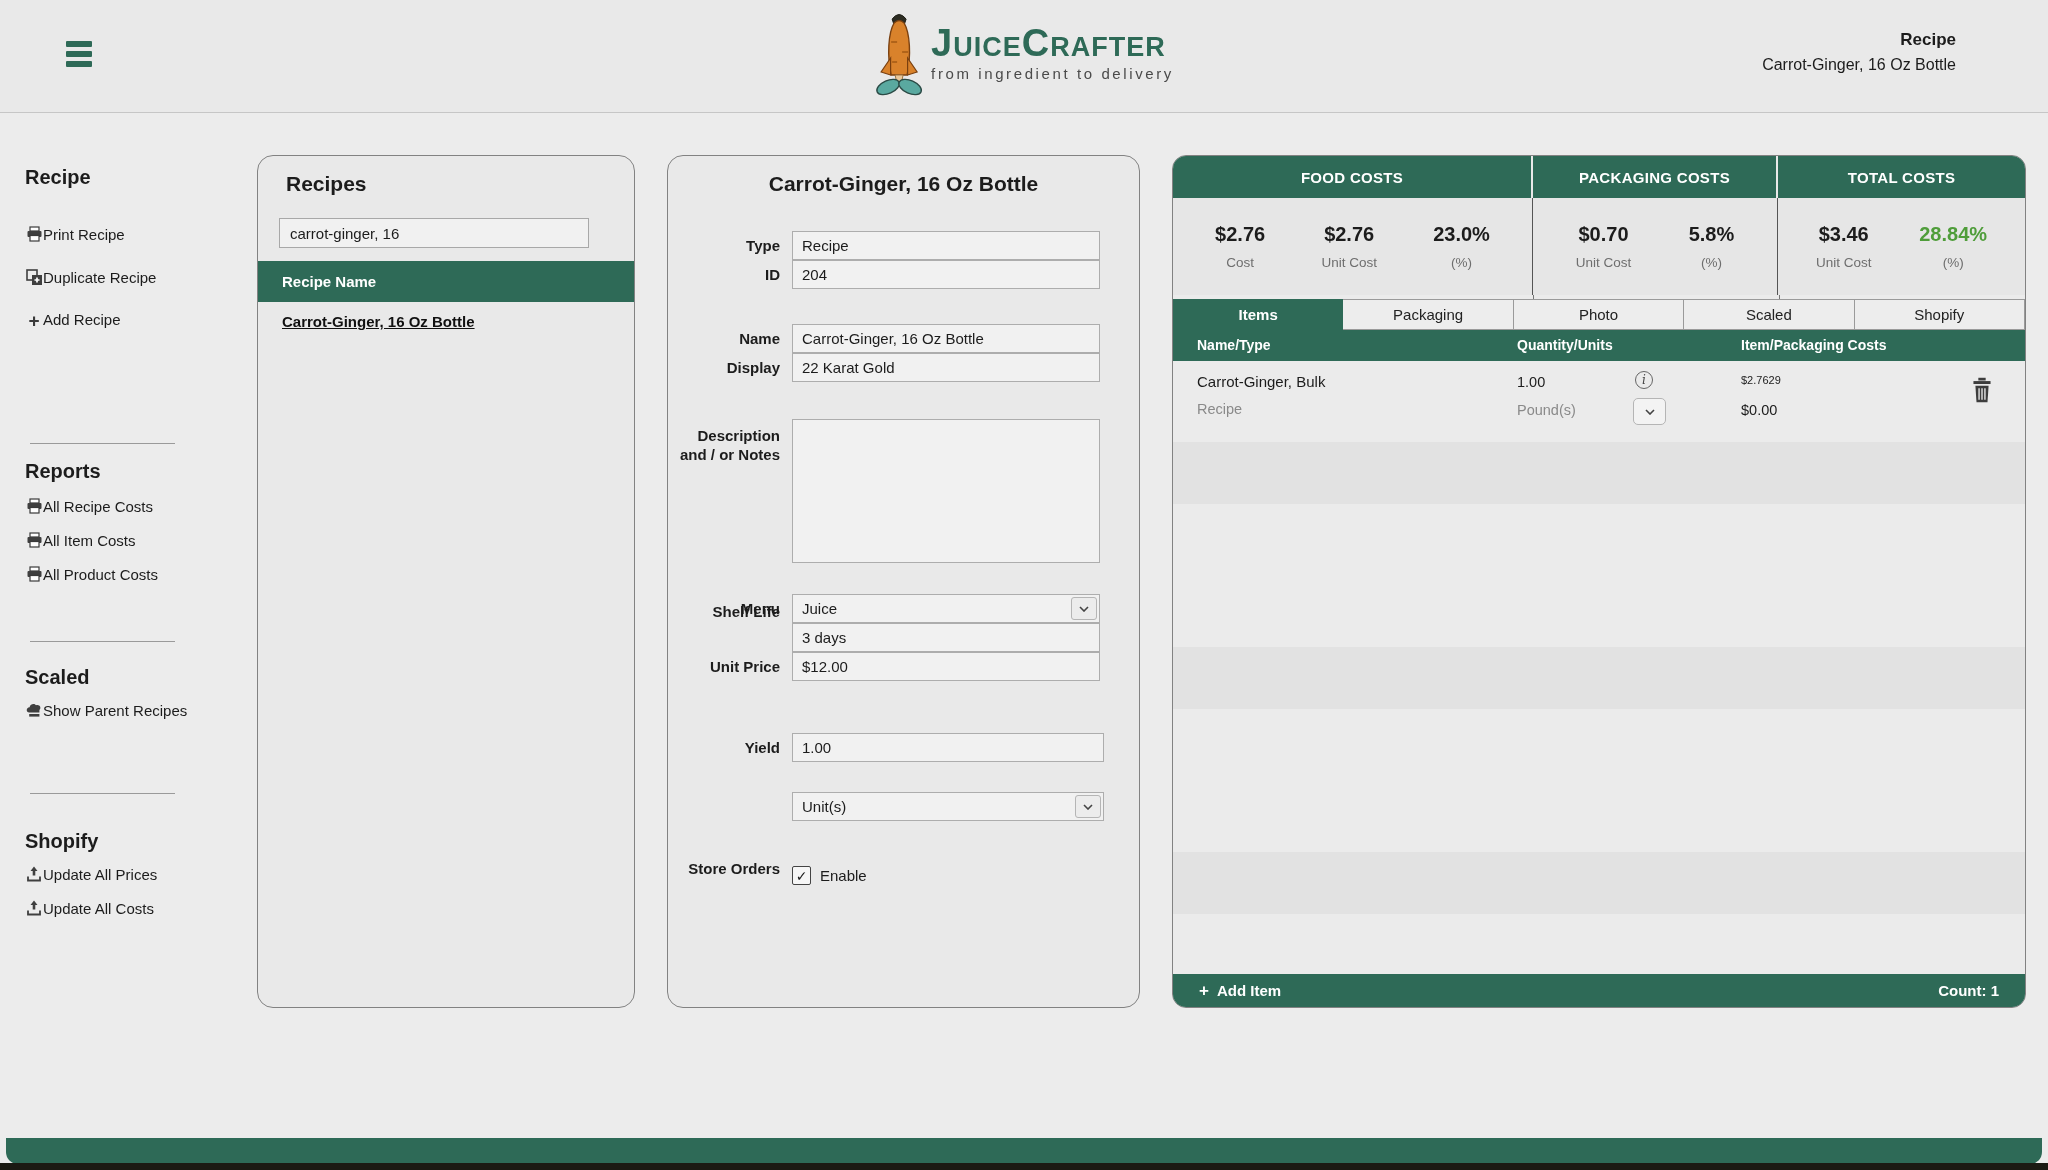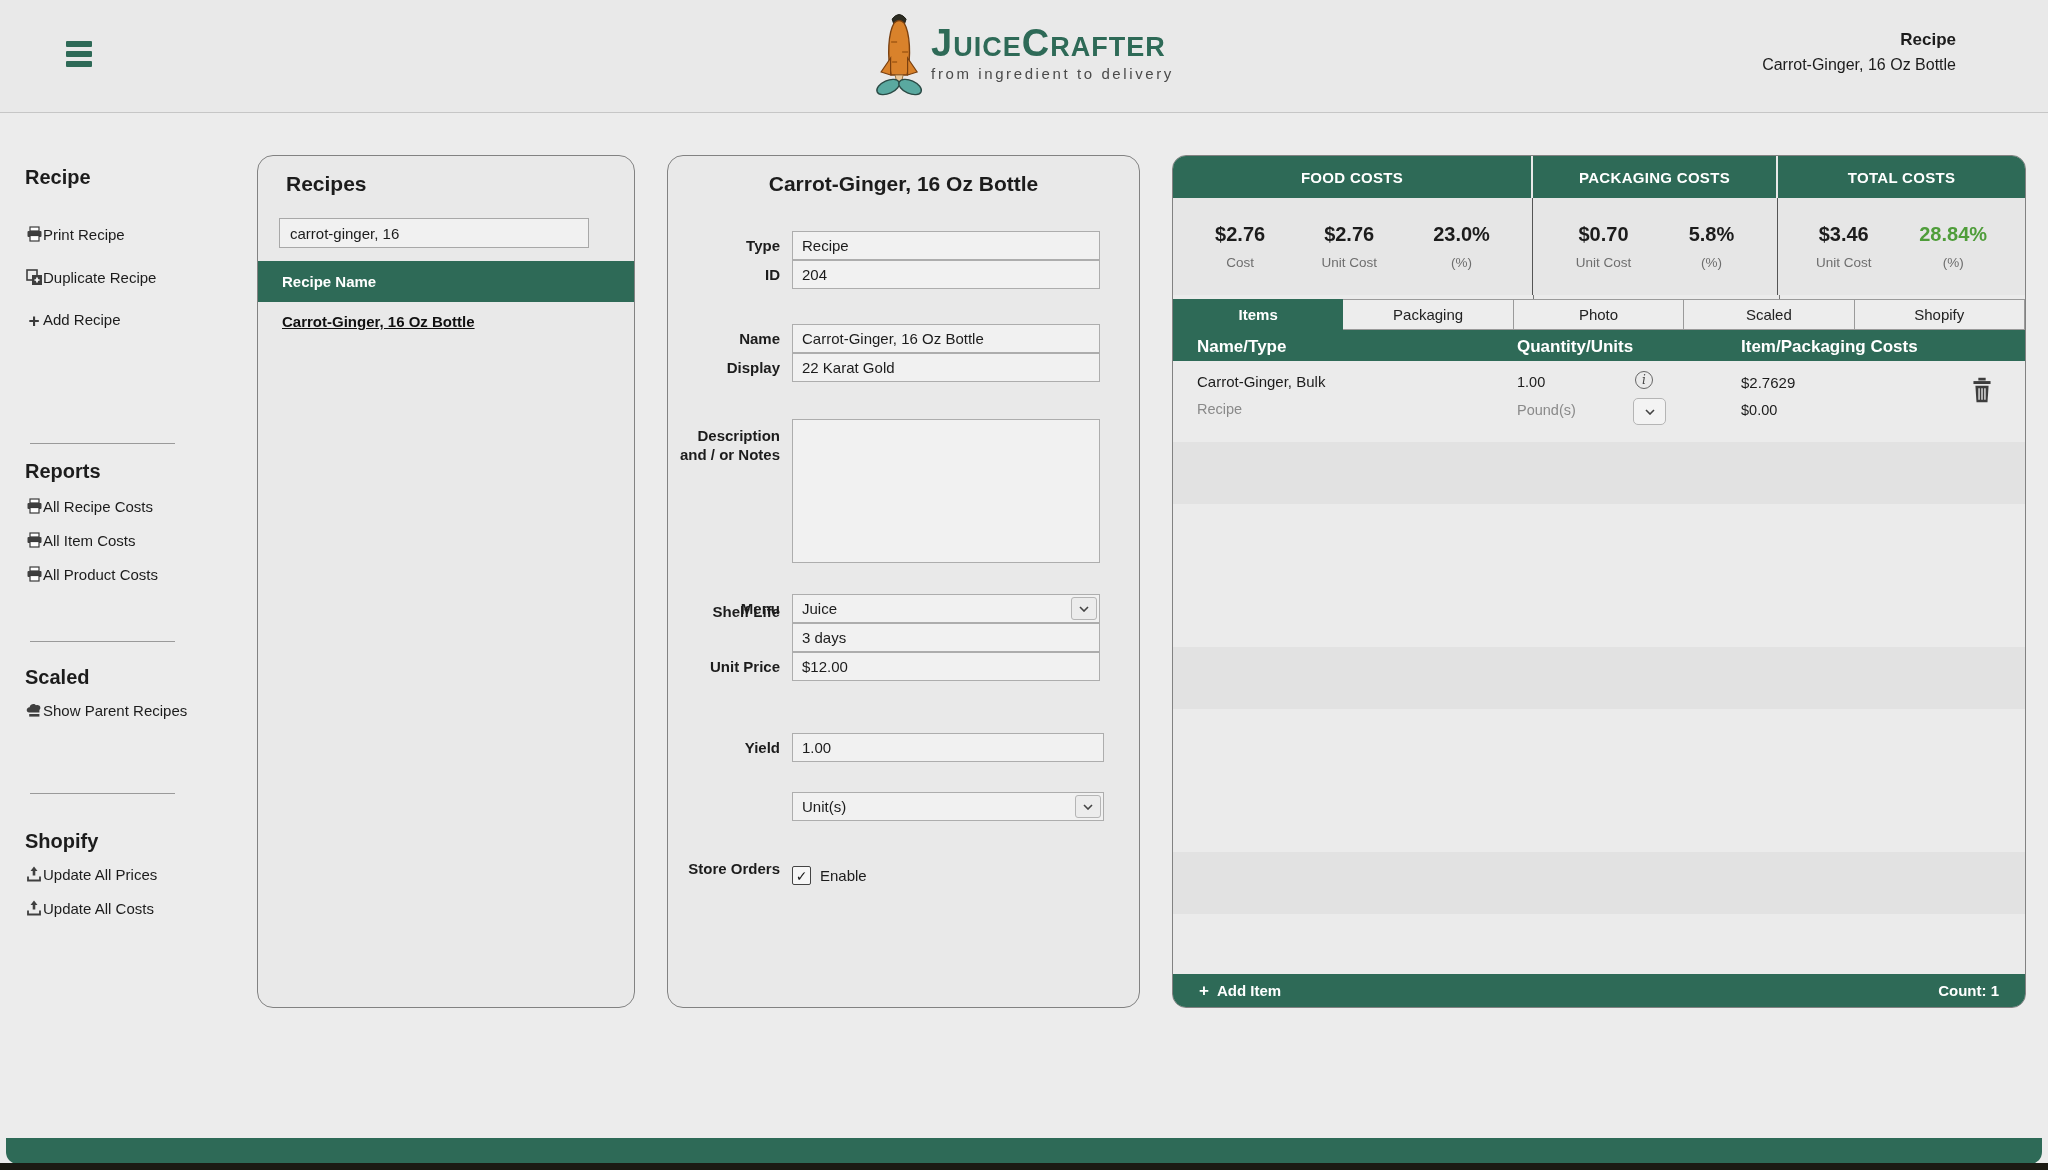--- a/index.html
+++ b/index.html
@@ -64,31 +64,31 @@
   .stat { text-align:center; }
   .stat .v { font-size:20px; font-weight:bold; }
   .stat .l { font-size:13.5px; color:#6e6e6e; margin-top:9px; }
   .stat .v.green { color:#4f9d3a; }
   .tab-gap { height:4px; position:relative; background:#ebebeb; }
   .tab-gap i { position:absolute; top:0; width:1px; height:4px; background:#777; }
   .tabs { display:flex; height:31px; }
   .tab { width:20%; display:flex; align-items:center; justify-content:center; font-size:15px; background:#ededed; border:1px solid #9a9a9a; border-left-width:0; color:#222; cursor:pointer; }
   .tab:first-child { border-left-width:1px; }
   .tab.active { background:#2e6a57; border-color:#2e6a57; color:#fff; font-weight:bold; }
-  .grid-head { position:relative; height:31px; background:#2e6a57; color:#fff; font-weight:bold; font-size:17px; }
+  .grid-head { position:relative; height:31px; background:#2e6a57; color:#fff; font-weight:bold; font-size:14px; }
   .grid-head span { position:absolute; top:7px; }
   .gh1 { left:24px; } .gh2 { left:344px; } .gh3 { left:568px; }
   .grid-body { flex:1; position:relative; background:repeating-linear-gradient(to bottom, #ebebeb 0 81px, #e2e2e2 81px 143px, #ebebeb 143px 205px); }
   .row-name { position:absolute; left:24px; top:12px; font-size:15px; }
   .row-type { position:absolute; left:24px; top:40px; font-size:14.5px; color:#8a8a8a; }
   .row-qty { position:absolute; left:344px; top:13px; font-size:14.5px; }
   .row-units { position:absolute; left:344px; top:41px; font-size:14.5px; color:#8a8a8a; }
   .info-circle { position:absolute; left:462px; top:10px; width:18px; height:18px; border:1.3px solid #666; border-radius:50%; color:#444; font-family:"DejaVu Serif",serif; font-style:italic; font-size:12px; display:flex; align-items:center; justify-content:center; cursor:pointer; }
   .qty-dd { position:absolute; left:460px; top:37px; width:33px; height:27px; background:#f3f3f3; border:1px solid #b5b5b5; border-radius:5px; display:flex; align-items:center; justify-content:center; cursor:pointer; }
-  .row-cost1 { position:absolute; left:568px; top:13px; font-size:15px; }
+  .row-cost1 { position:absolute; left:568px; top:13px; font-size:11px; }
   .row-cost2 { position:absolute; left:568px; top:41px; font-size:14.5px;text-align:center; }
   .trash { position:absolute; left:798px; top:16px; cursor:pointer; }
   .grid-foot { height:33px; background:#2e6a57; color:#fff; display:flex; align-items:center; justify-content:space-between; padding:0 26px; font-size:15px; font-weight:bold; }
   .add-item { display:flex; align-items:center; gap:8px; cursor:pointer; }
   .add-item .p { font-size:17px; }
 
   
   .footer-bar { position:absolute; left:6px; right:6px; top:1138px; height:26px; background:#2e6a57; border-radius:0 0 12px 12px; }
   .footer-dark { position:absolute; left:0; top:1163px; width:2048px; height:7px; background:#1b1a13; }
 </style>

